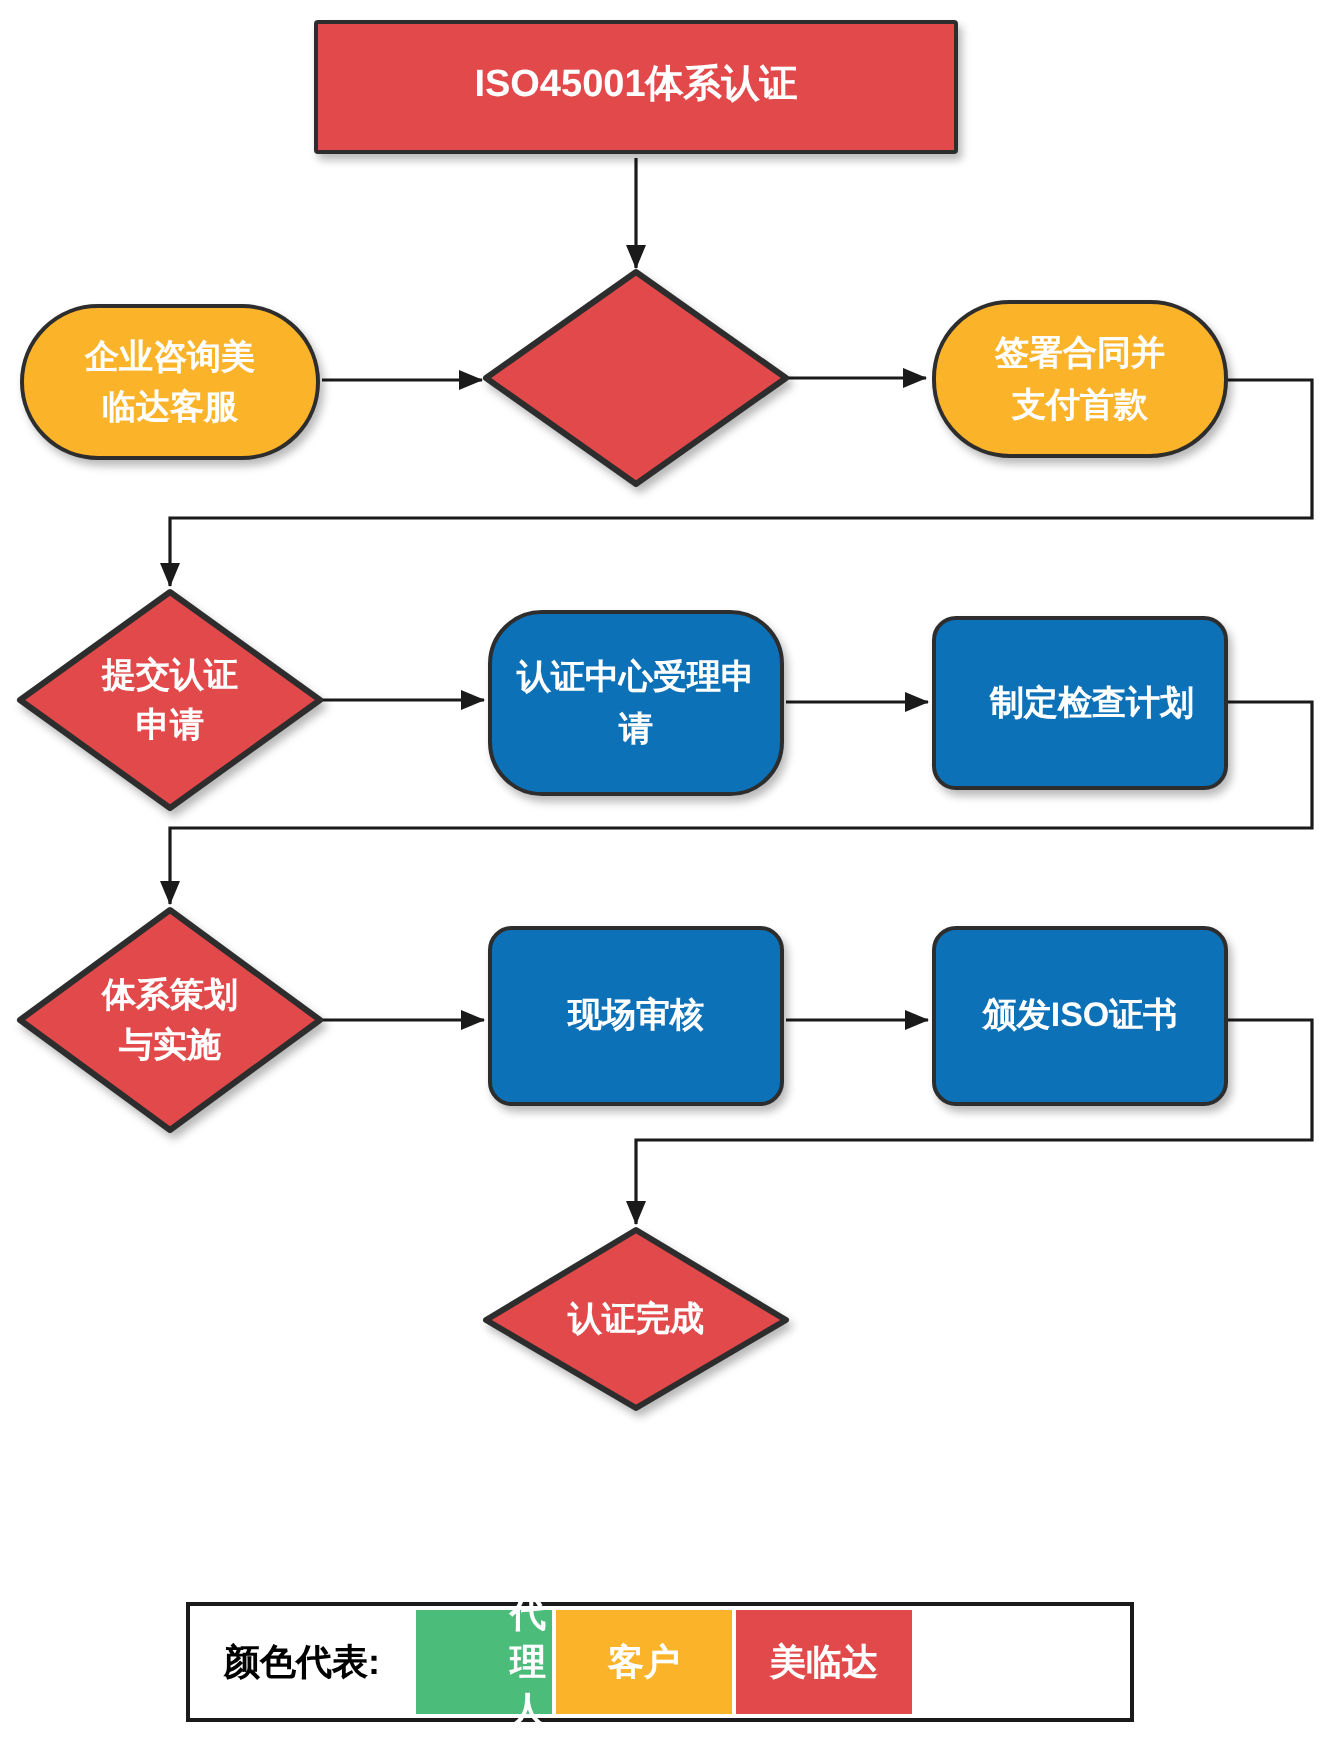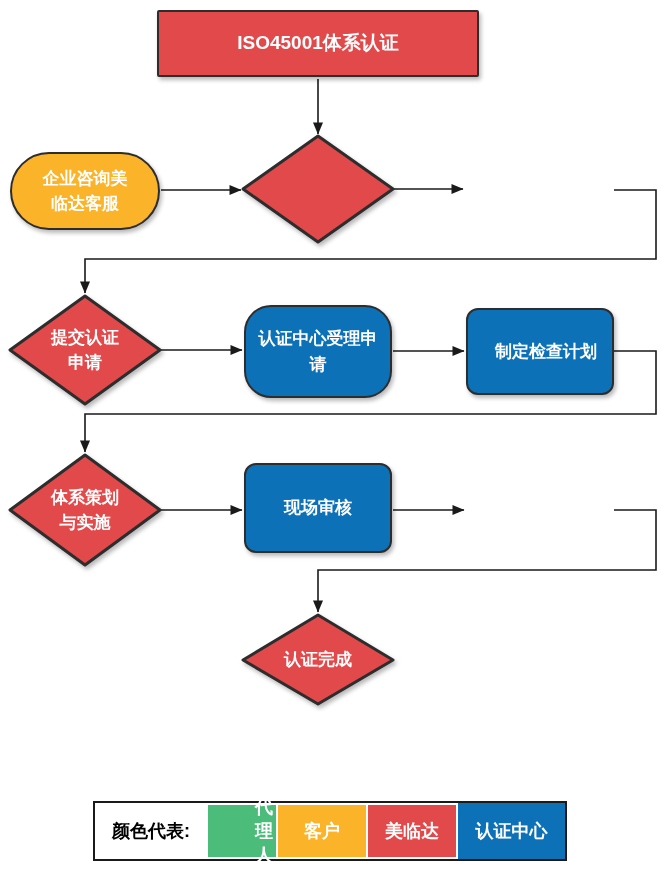--- a/index.html
+++ b/index.html
@@ -127,39 +127,41 @@
     <polygon class="diamond" points="85,296 160,350 85,404 10,350" fill="#E2494B"></polygon>
     <polygon class="diamond" points="85,455 160,510 85,565 10,510" fill="#E2494B"></polygon>
     <polygon class="diamond" points="318,615 393,660 318,704 243,660" fill="#E2494B"></polygon>
   </svg>
 
   <div class="shape title-bar" style="left: 157px; top: 10px; width: 322px; height: 67px; background-color: rgb(226, 73, 75);">ISO45001体系认证</div>
 
   <div class="shape stadium" style="left: 10px; top: 152px; width: 150px; height: 78px; background-color: rgb(251, 179, 42);">企业咨询美
 临达客服</div>
 
+  <div class="shape stadium" style="left: 466px; top: 150px; width: 148px; height: 79px; background-color: rgb(251, 179, 42);">签署合同并
+支付首款</div>
 
   <div class="shape process" style="left: 244px; top: 305px; width: 148px; height: 93px; background-color: rgb(13, 113, 184); border-radius: 27px;">认证中心受理申
 请</div>
 
   <div class="shape process" style="left: 466px; top: 308px; width: 148px; height: 87px; background-color: rgb(13, 113, 184); padding-left: 12px;">制定检查计划</div>
 
   <div class="shape process" style="left: 244px; top: 463px; width: 148px; height: 90px; background-color: rgb(13, 113, 184);">现场审核</div>
 
+  <div class="shape process" style="left: 466px; top: 463px; width: 148px; height: 90px; background-color: rgb(13, 113, 184);">颁发ISO证书</div>
 
 
   <div class="diamond-label" style="left:10px; top:296px; width:150px; height:108px;">提交认证
 申请</div>
 
   <div class="diamond-label" style="left:10px; top:455px; width:150px; height:110px;">体系策划
 与实施</div>
 
   <div class="diamond-label" style="left:243px; top:615px; width:150px; height:89px;">认证完成</div>
 
   <div class="legend">
     <div class="legend-label">颜色代表:</div>
     <div class="legend-chip chip-agent" style="background-color: rgb(76, 188, 123);">代理人</div>
     <div class="legend-chip chip-customer" style="background-color: rgb(251, 179, 42);">客户</div>
     <div class="legend-chip chip-meilinda" style="background-color: rgb(226, 73, 75);">美临达</div>
-    <div class="legend-chip chip-center" style="background-color: rgb(13, 113, 184);">认证中心</div>
   </div>
 
 </div>
 
 </body></html>

